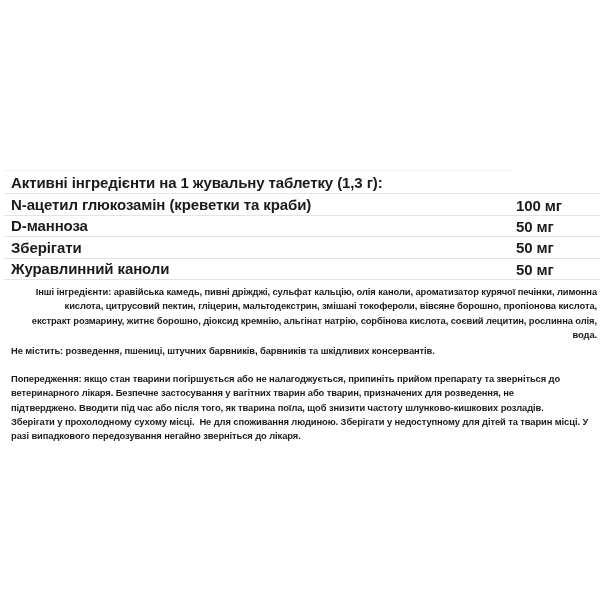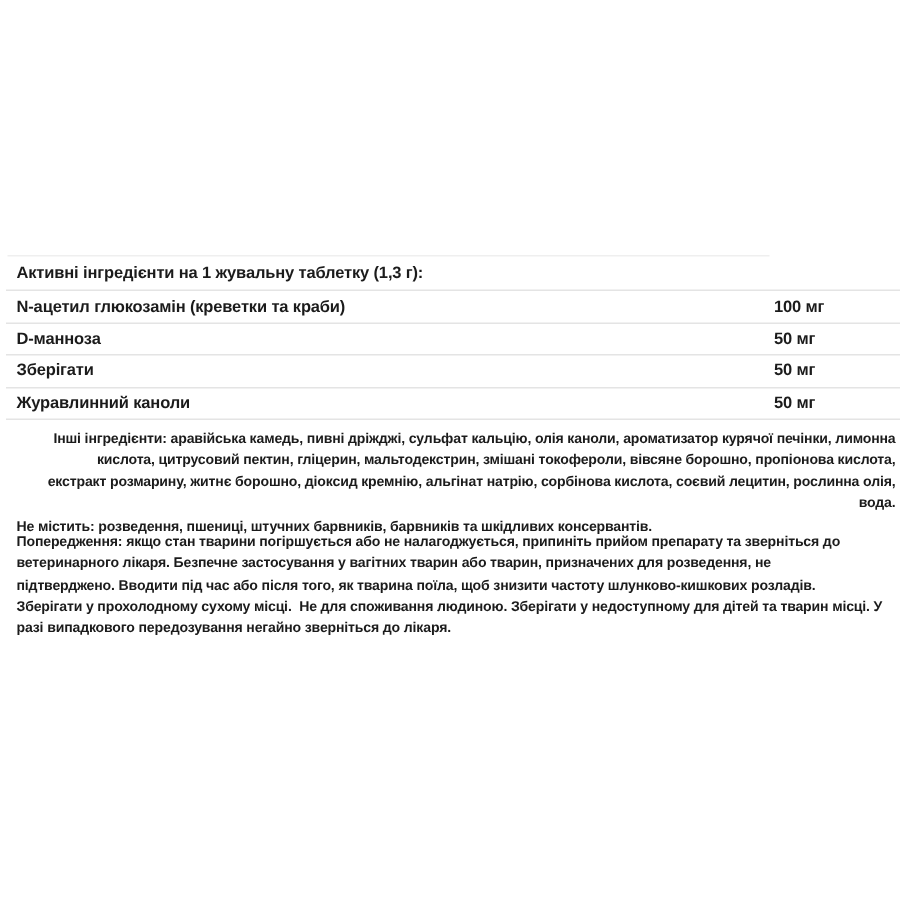--- a/index.html
+++ b/index.html
@@ -18,21 +18,21 @@
     color: #1b1b1b;
     -webkit-font-smoothing: antialiased;
   }
 
   
   .tbl {
     position: absolute;
     top: 170px;
     left: 0;
     width: 600px;
-    font-size: 11px;
+    font-size: 15px;
     letter-spacing: -0.1px;
   }
   .tbl-topline {
     height: 1px;
     background: #efefef;
     margin-left: 5px;
     width: 508px;
   }
   .tbl-divider {
     height: 1px;
@@ -62,21 +62,21 @@
     position: absolute;
     left: 11px;
     width: 586px;
     font-size: 9.4px;
     line-height: 14.3px;
     letter-spacing: -0.1px;
     white-space: pre-wrap;
   }
   .para-other    { top: 285px; text-align: right; }
   .para-freefrom { top: 343.5px; }
-  .para-warnings { top: 354px; }
+  .para-warnings { top: 372px; }
 </style>
 </head>
 <body>
 
 <div class="sheet">
 
   <div class="tbl">
     <div class="tbl-topline"></div>
 
     <div class="tbl-row header">

